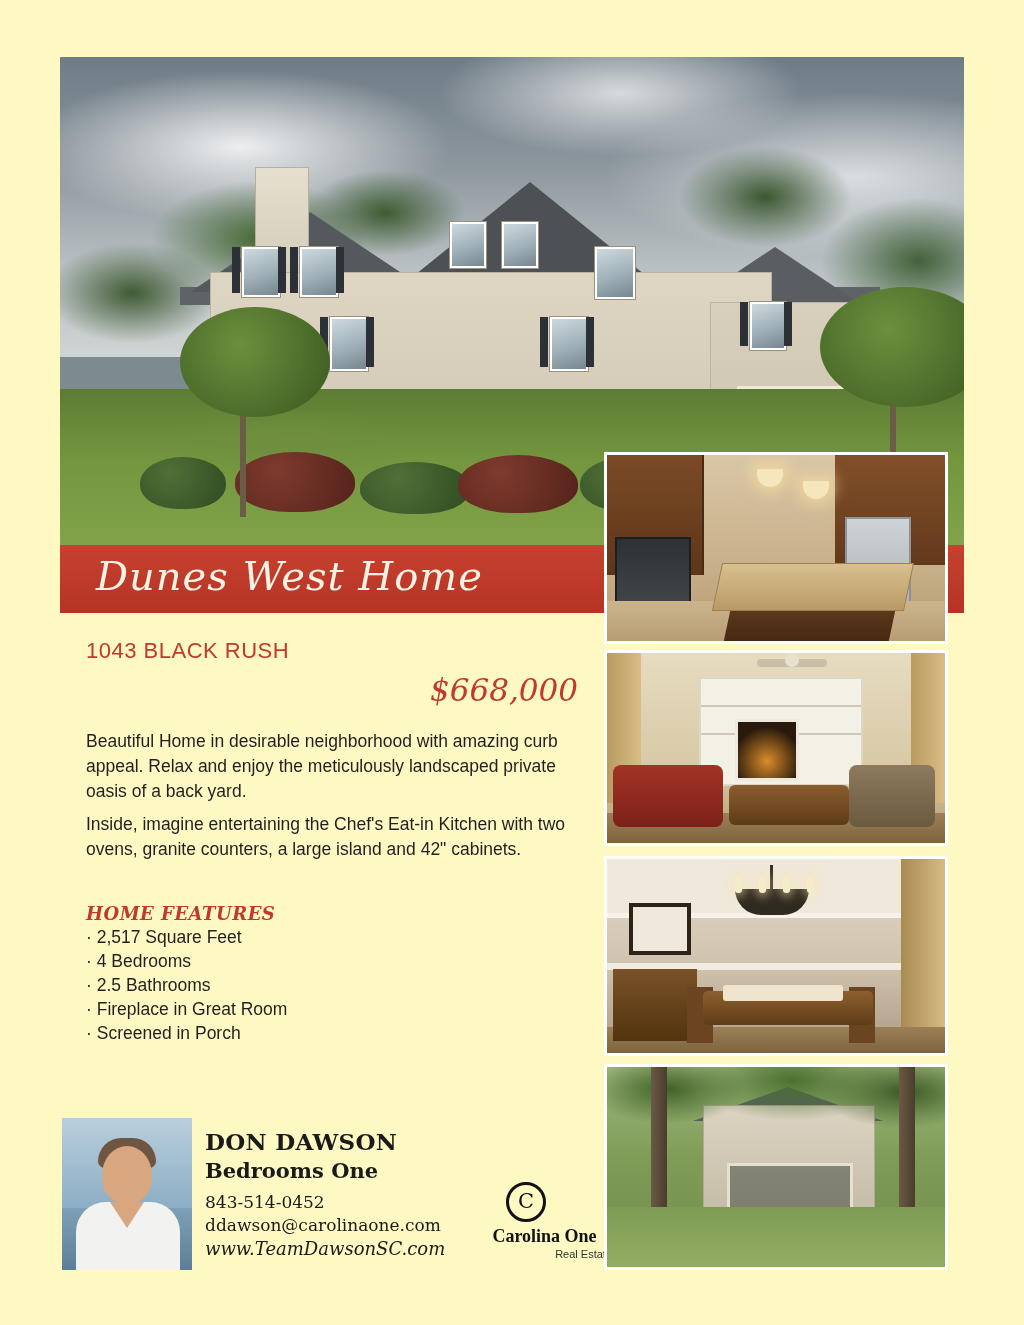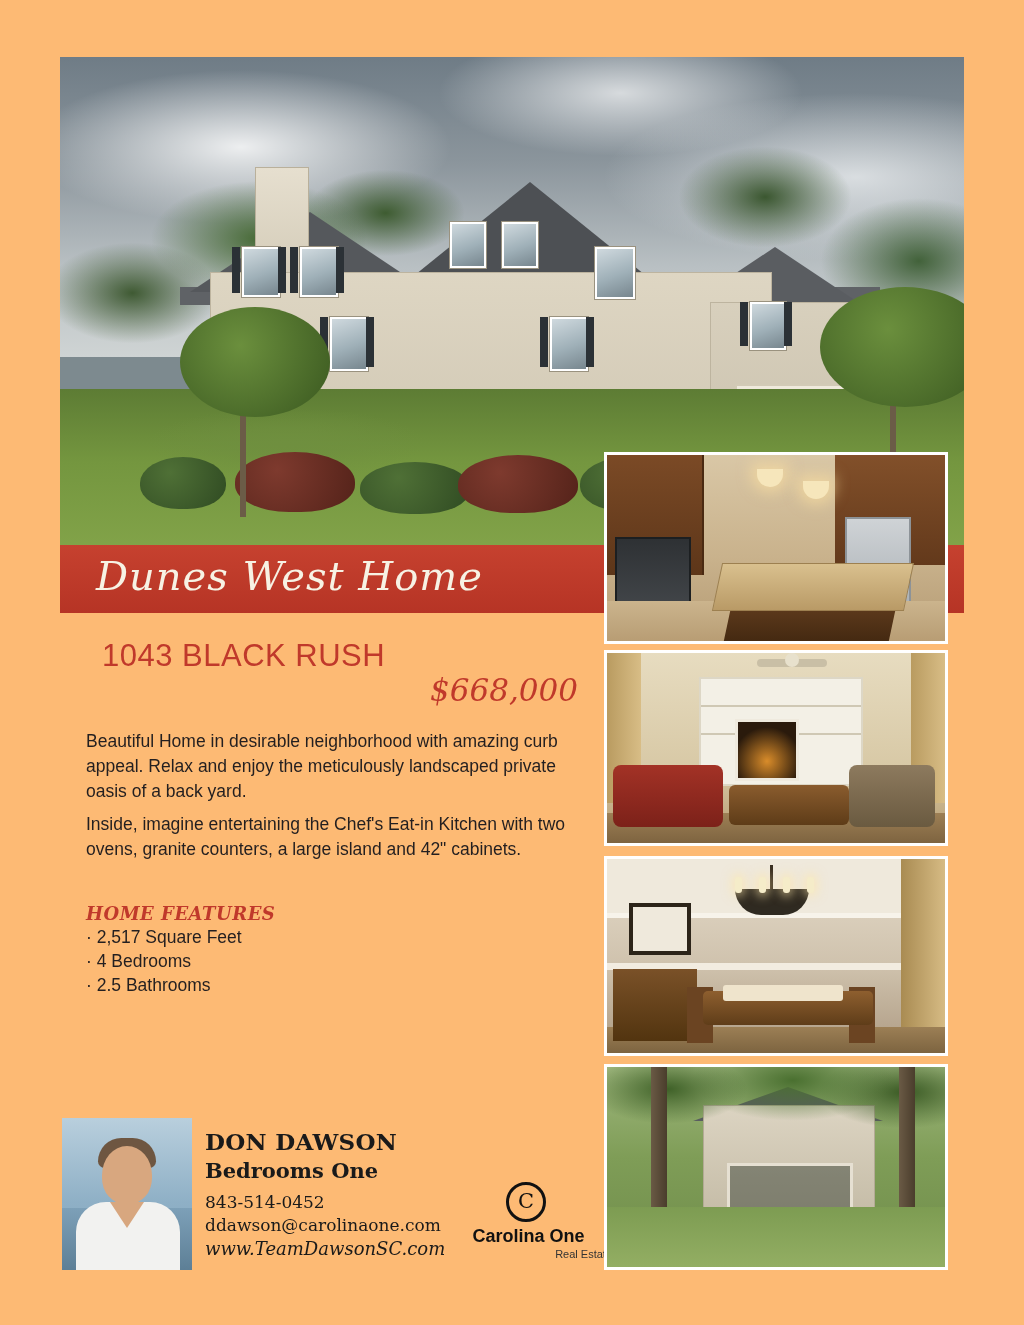--- a/index.html
+++ b/index.html
@@ -11,21 +11,21 @@
     width: 1024px;
     height: 1325px;
     position: relative;
     font-family: "Liberation Sans", sans-serif;
     overflow: hidden;
   }
 
   .page {
     position: absolute;
     inset: 0;
-    background: #fdba74;
+    background: #fef9c3;
   }
 
   
   .hero {
     position: absolute;
     left: 60px;
     top: 57px;
     width: 904px;
     height: 512px;
     overflow: hidden;
@@ -185,24 +185,23 @@
     font-size: 40px;
     color: #f7f2e4;
     letter-spacing: 1px;
   }
 
   
   .addr {
     position: absolute;
     left: 86px;
     top: 638px;
-    font-size: 31px;
+    font-size: 22px;
     color: #c0392b;
     letter-spacing: 0.5px;
-    margin-left: 16px;
   }
   .mls {
     position: absolute;
     left: 86px;
     top: 676px;
     font-size: 31px;
     color: #c0392b;
     letter-spacing: 0.5px;
   }
   .price {
@@ -349,25 +348,25 @@
     border: 3px solid #111;
     border-radius: 50%;
     font-family: "DejaVu Serif", serif;
     font-size: 21px;
     line-height: 32px;
     text-align: center;
     color: #111;
   }
   .logo-name {
     position: absolute;
-    left: 461px;
+    left: 477px;
     top: 1226px;
     width: 135px;
     text-align: center;
-    font-family: Liberation Sans, sans-serif;
+    font-family: Liberation Serif, serif;
     font-weight: bold;
     font-size: 18px;
     color: #111;
   }
   .logo-sub {
     position: absolute;
     left: 477px;
     top: 1248px;
     width: 135px;
     text-align: right;
@@ -510,20 +509,22 @@
   <div class="price">$668,000</div>
 
   <div class="para para1">Beautiful Home in desirable neighborhood with amazing curb appeal.  Relax and enjoy the meticulously landscaped private oasis of a back yard.</div>
   <div class="para para2">Inside, imagine entertaining the Chef's Eat-in Kitchen with two ovens, granite counters, a large island and 42" cabinets.</div>
 
   <div class="feat-head">HOME FEATURES</div>
   <ul class="feat-list">
     <li>2,517 Square Feet</li>
     <li>4 Bedrooms</li>
     <li>2.5 Bathrooms</li>
+    <li>Fireplace in Great Room</li>
+    <li>Screened in Porch</li>
   </ul>
 
   <div class="agent-photo">
     <div class="ap-water"></div>
     <div class="ap-hair"></div>
     <div class="ap-head"></div>
     <div class="ap-body"></div>
     <div class="ap-collar"></div>
   </div>
 

